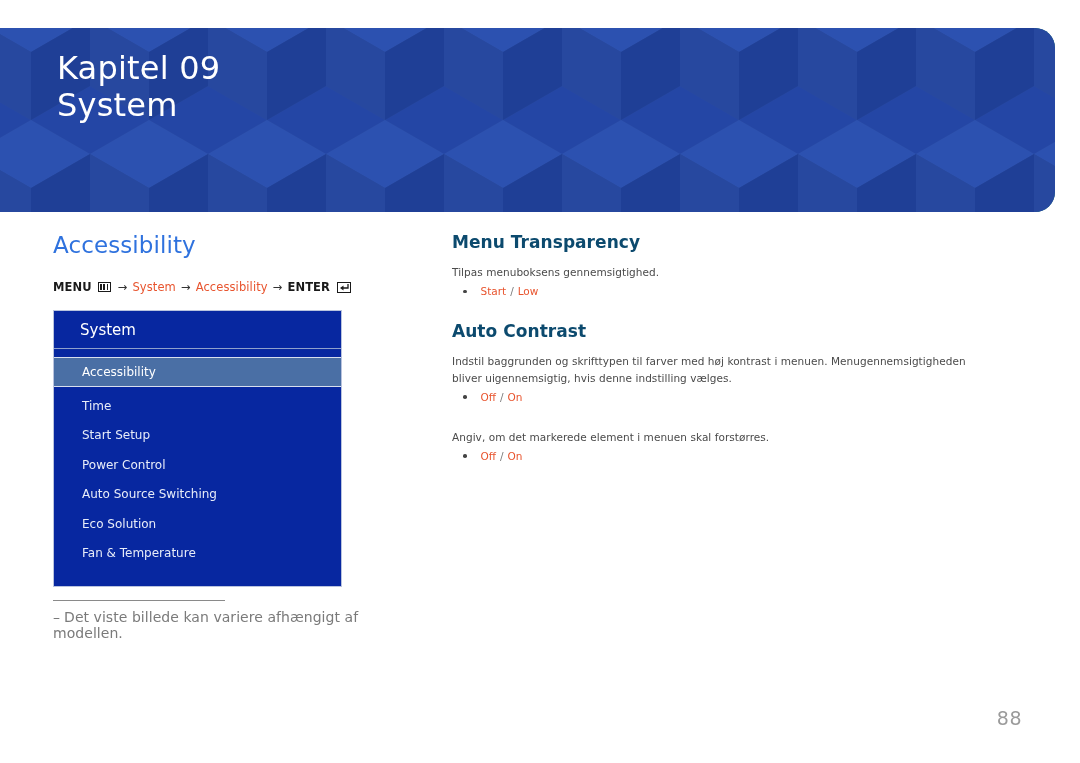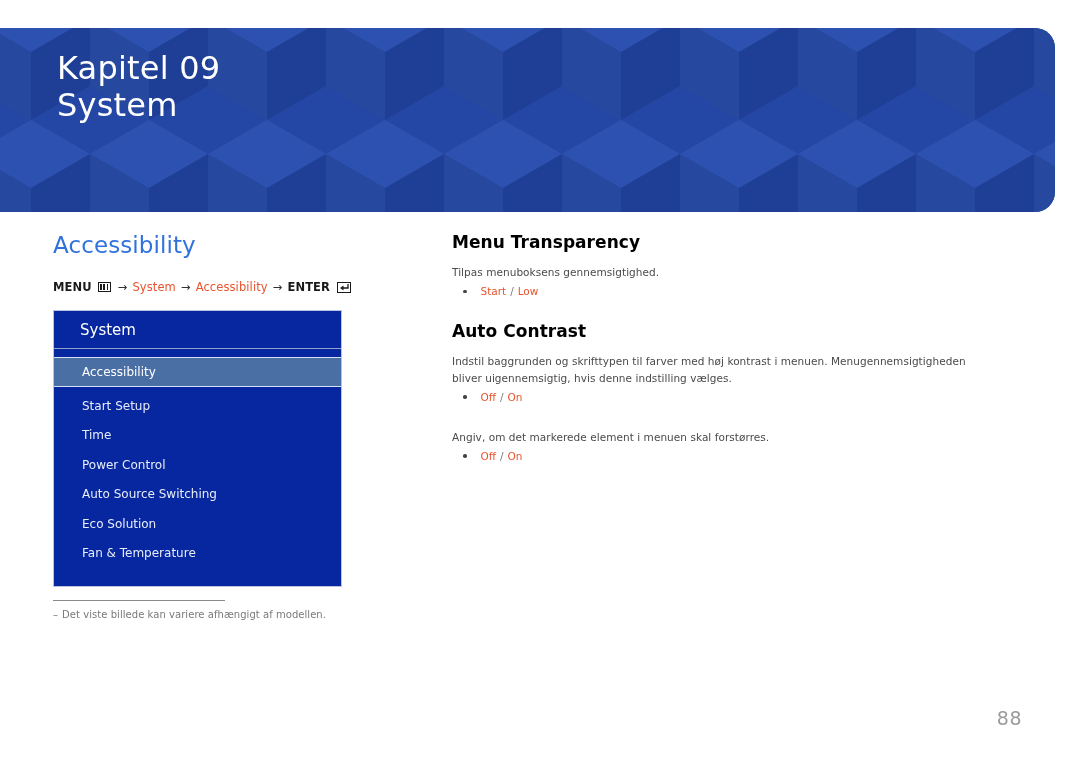--- a/index.html
+++ b/index.html
@@ -162,37 +162,37 @@
     top: 600px;
     width: 360px;
   }
   .footnote-rule {
     width: 172px;
     height: 1px;
     background: #8a8a8a;
     margin-bottom: 8px;
   }
   .footnote-text {
-    font-size: 10px;
+    font-size: 14px;
     color: #7a7a7a;
     letter-spacing: 0.05px;
   }
   .footnote-dash { margin-right: 4px; }
 
   
   .right-col {
     position: absolute;
     left: 452px;
     top: 232px;
     width: 540px;
   }
   .sub-head {
     font-size: 17px;
     font-weight: 600;
-    color: #000000;
+    color: #0c4a6e;
     margin: 0 0 12px 0;
     letter-spacing: 0.05px;
   }
   .block { margin-bottom: 24px; }
   .block.gap-lg { margin-bottom: 26px; }
   .desc {
     font-size: 10.5px;
     color: #4a4a4a;
     line-height: 1.55;
     margin: 0 0 4px 0;
@@ -271,22 +271,22 @@
         <path d="M9,1 L9,5 L3.5,5" stroke="#1a1a1a" stroke-width="1.3" fill="none"></path>
         <polygon points="4.5,2.6 4.5,7.4 1,5" fill="#1a1a1a"></polygon>
       </svg>
     </span>
   </div>
 
   <div class="osd">
     <div class="osd-header">System</div>
     <div class="osd-spacer"></div>
     <div class="osd-item selected">Accessibility</div>
+    <div class="osd-item">Time</div>
     <div class="osd-item">Start Setup</div>
-    <div class="osd-item">Time</div>
     <div class="osd-item">Power Control</div>
     <div class="osd-item">Auto Source Switching</div>
     <div class="osd-item">Eco Solution</div>
     <div class="osd-item">Fan &amp; Temperature</div>
   </div>
 </div>
 
 <div class="footnote">
   <div class="footnote-rule"></div>
   <div class="footnote-text">

